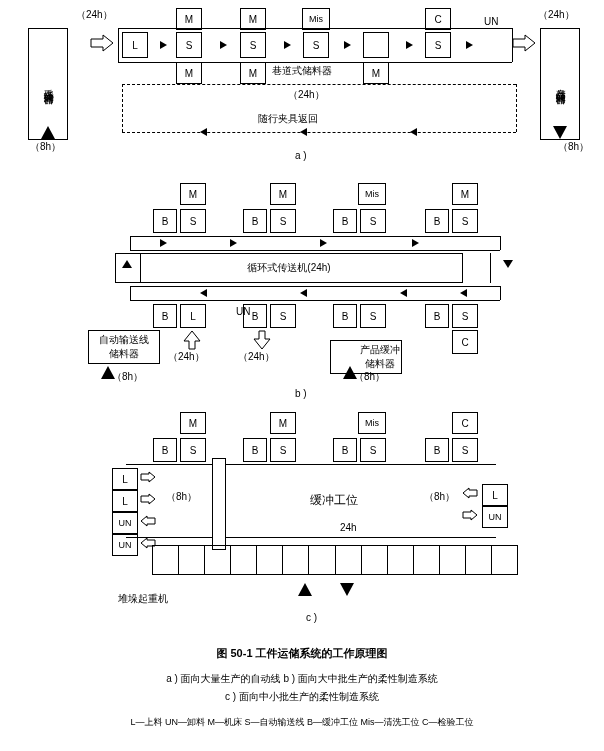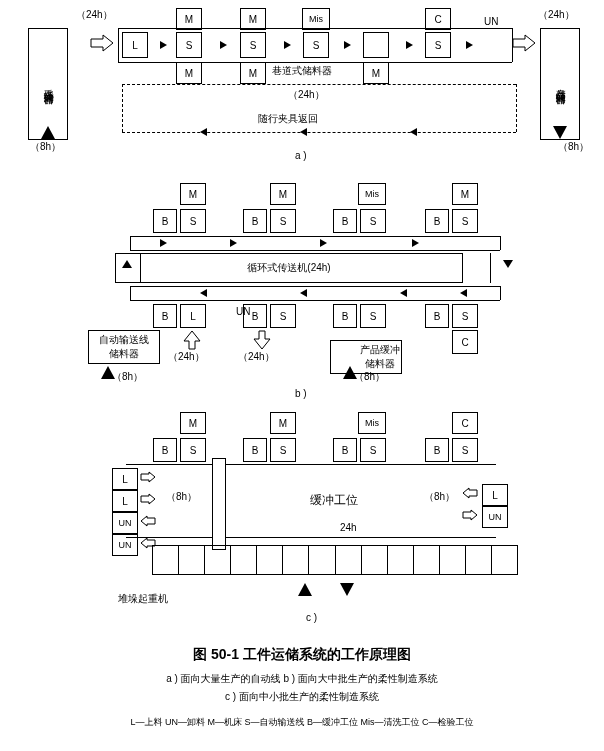--- a/index.html
+++ b/index.html
@@ -7,21 +7,21 @@
   .box{position:absolute;border:1px solid #000;box-sizing:border-box;display:flex;align-items:center;justify-content:center;text-align:center;}
   .lbl{position:absolute;white-space:nowrap;}
   .line{position:absolute;background:#000;}
   .dash{position:absolute;border-top:1px dashed #000;}
   .dashv{position:absolute;border-left:1px dashed #000;}
   .vert{position:absolute;display:flex;align-items:center;justify-content:center;}
   .vert span{writing-mode:vertical-rl;text-orientation:upright;letter-spacing:1px;line-height:1.05;}
   .cap{position:absolute;text-align:center;width:100%;}
   .small{font-size:10px;}
   .sm9{font-size:9px;}
-  .title{font-weight:bold;font-size:14px;}
+  .title{font-weight:bold;font-size:11px;}
   .arrow-r{position:absolute;width:0;height:0;border-top:4px solid transparent;border-bottom:4px solid transparent;border-left:7px solid #000;}
   .arrow-l{position:absolute;width:0;height:0;border-top:4px solid transparent;border-bottom:4px solid transparent;border-right:7px solid #000;}
   .arrow-u{position:absolute;width:0;height:0;border-left:5px solid transparent;border-right:5px solid transparent;border-bottom:8px solid #000;}
   .arrow-d{position:absolute;width:0;height:0;border-left:5px solid transparent;border-right:5px solid transparent;border-top:8px solid #000;}
   .thickup{position:absolute;width:0;height:0;border-left:7px solid transparent;border-right:7px solid transparent;border-bottom:13px solid #000;}
   .thickdn{position:absolute;width:0;height:0;border-left:7px solid transparent;border-right:7px solid transparent;border-top:13px solid #000;}
   .hollow-r{position:absolute;}
 </style>
 </head>
 <body>

